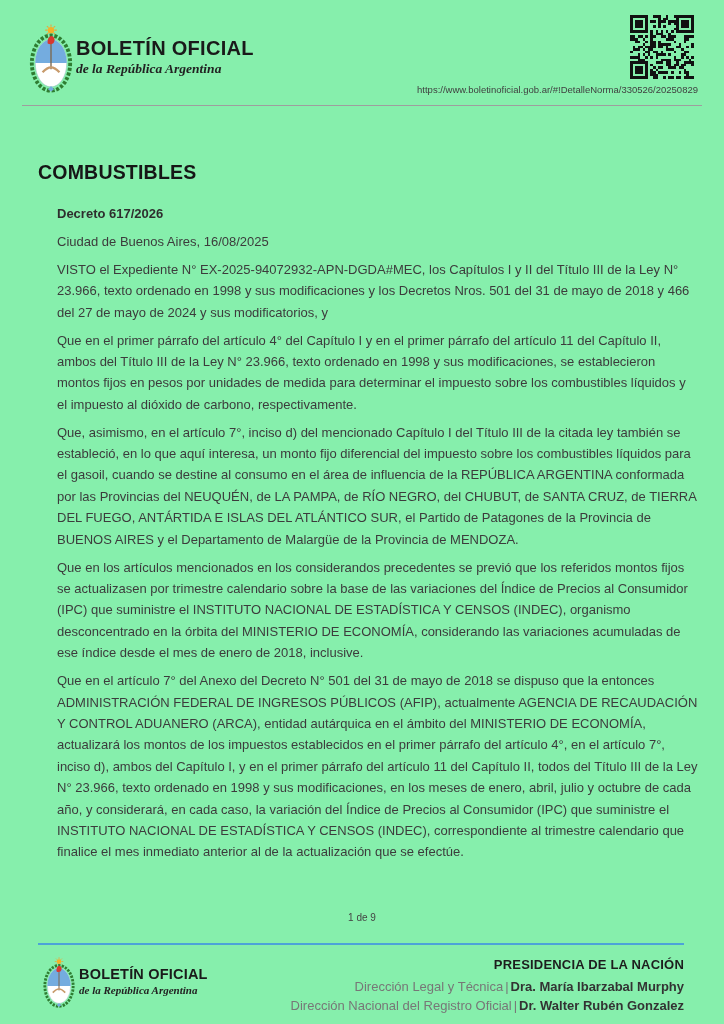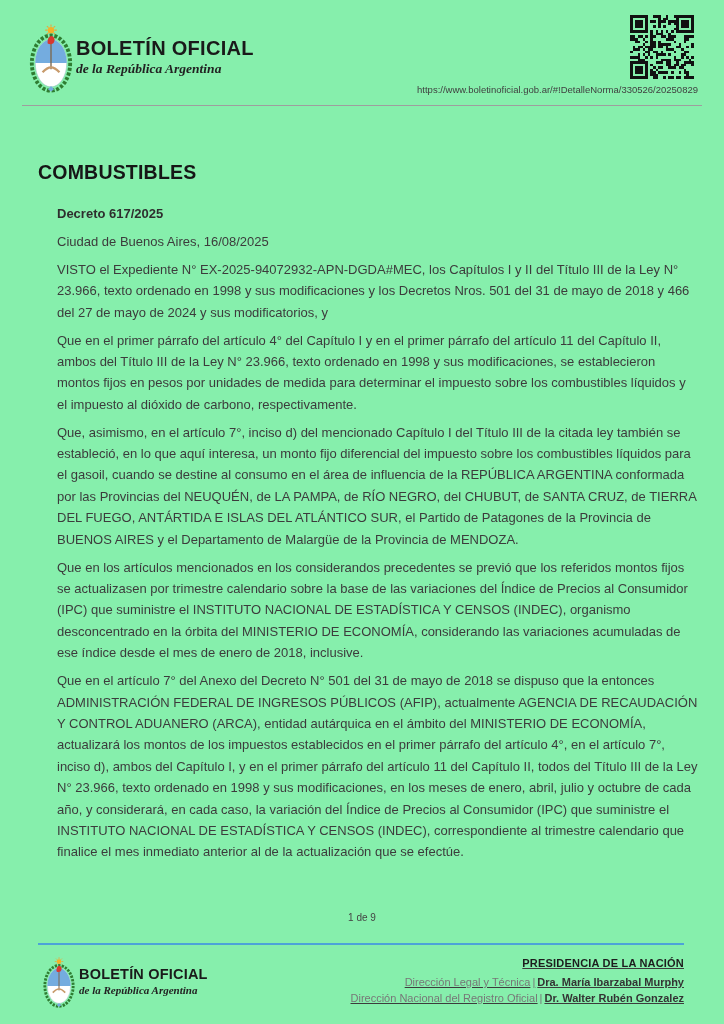--- a/index.html
+++ b/index.html
@@ -55,22 +55,21 @@
   .brand-footer .brand-title{
     font-size:14.5px;font-weight:700;letter-spacing:.2px;color:#1a1a1a;line-height:17px;
   }
   .brand-footer .brand-subtitle{
     font-family:"Liberation Serif","DejaVu Serif",serif;
     font-style:italic;font-weight:700;font-size:11px;color:#222;line-height:13px;margin-top:1px;
   }
   .footer-credits{
     position:absolute;right:40px;top:957px;
     display:flex;flex-direction:column;align-items:flex-end;
-    font-size:11px;
-    text-decoration:underline;
+    font-size:13px;
   }
   .footer-credits .presidency{font-weight:700;color:#1d1d1d;letter-spacing:.2px;}
   .footer-credits .credit-line{margin-top:7px;color:#777;}
   .footer-credits .credit-line:last-child{margin-top:4px;}
   .footer-credits .credit-role{color:#777;}
   .footer-credits .credit-sep{color:#777;padding:0 2px;}
   .footer-credits .credit-name{font-weight:700;color:#333;}
   .defs-hidden{position:absolute;width:0;height:0;overflow:hidden;}
 </style>
 </head>
@@ -414,21 +413,21 @@
           <rect x="24" y="24" width="1" height="1"></rect>
         </svg></div>
     <div class="doc-url">https://www.boletinoficial.gob.ar/#!DetalleNorma/330526/20250829</div>
     <div class="header-divider"></div>
   </header>
 
   <main>
     <h1 class="section-title">COMBUSTIBLES</h1>
 
     <div class="doc-body">
-      <p class="bold">Decreto 617/2025</p>
+      <p class="bold">Decreto 617/2026</p>
       <p>Ciudad de Buenos Aires, 16/08/2025</p>
       <p>VISTO el Expediente N° EX-2025-94072932-APN-DGDA#MEC, los Capítulos I y II del Título III de la Ley N° 23.966, texto ordenado en 1998 y sus modificaciones y los Decretos Nros. 501 del 31 de mayo de 2018 y 466 del 27 de mayo de 2024 y sus modificatorios, y</p>
       <p>Que en el primer párrafo del artículo 4° del Capítulo I y en el primer párrafo del artículo 11 del Capítulo II, ambos del Título III de la Ley N° 23.966, texto ordenado en 1998 y sus modificaciones, se establecieron montos fijos en pesos por unidades de medida para determinar el impuesto sobre los combustibles líquidos y el impuesto al dióxido de carbono, respectivamente.</p>
       <p>Que, asimismo, en el artículo 7°, inciso d) del mencionado Capítulo I del Título III de la citada ley también se estableció, en lo que aquí interesa, un monto fijo diferencial del impuesto sobre los combustibles líquidos para el gasoil, cuando se destine al consumo en el área de influencia de la REPÚBLICA ARGENTINA conformada por las Provincias del NEUQUÉN, de LA PAMPA, de RÍO NEGRO, del CHUBUT, de SANTA CRUZ, de TIERRA DEL FUEGO, ANTÁRTIDA E ISLAS DEL ATLÁNTICO SUR, el Partido de Patagones de la Provincia de BUENOS AIRES y el Departamento de Malargüe de la Provincia de MENDOZA.</p>
       <p>Que en los artículos mencionados en los considerandos precedentes se previó que los referidos montos fijos se actualizasen por trimestre calendario sobre la base de las variaciones del Índice de Precios al Consumidor (IPC) que suministre el INSTITUTO NACIONAL DE ESTADÍSTICA Y CENSOS (INDEC), organismo desconcentrado en la órbita del MINISTERIO DE ECONOMÍA, considerando las variaciones acumuladas de ese índice desde el mes de enero de 2018, inclusive.</p>
       <p>Que en el artículo 7° del Anexo del Decreto N° 501 del 31 de mayo de 2018 se dispuso que la entonces ADMINISTRACIÓN FEDERAL DE INGRESOS PÚBLICOS (AFIP), actualmente AGENCIA DE RECAUDACIÓN Y CONTROL ADUANERO (ARCA), entidad autárquica en el ámbito del MINISTERIO DE ECONOMÍA, actualizará los montos de los impuestos establecidos en el primer párrafo del artículo 4°, en el artículo 7°, inciso d), ambos del Capítulo I, y en el primer párrafo del artículo 11 del Capítulo II, todos del Título III de la Ley N° 23.966, texto ordenado en 1998 y sus modificaciones, en los meses de enero, abril, julio y octubre de cada año, y considerará, en cada caso, la variación del Índice de Precios al Consumidor (IPC) que suministre el INSTITUTO NACIONAL DE ESTADÍSTICA Y CENSOS (INDEC), correspondiente al trimestre calendario que finalice el mes inmediato anterior al de la actualización que se efectúe.</p>
     </div>
 
     <div class="page-indicator">1 de 9</div>
   </main>

